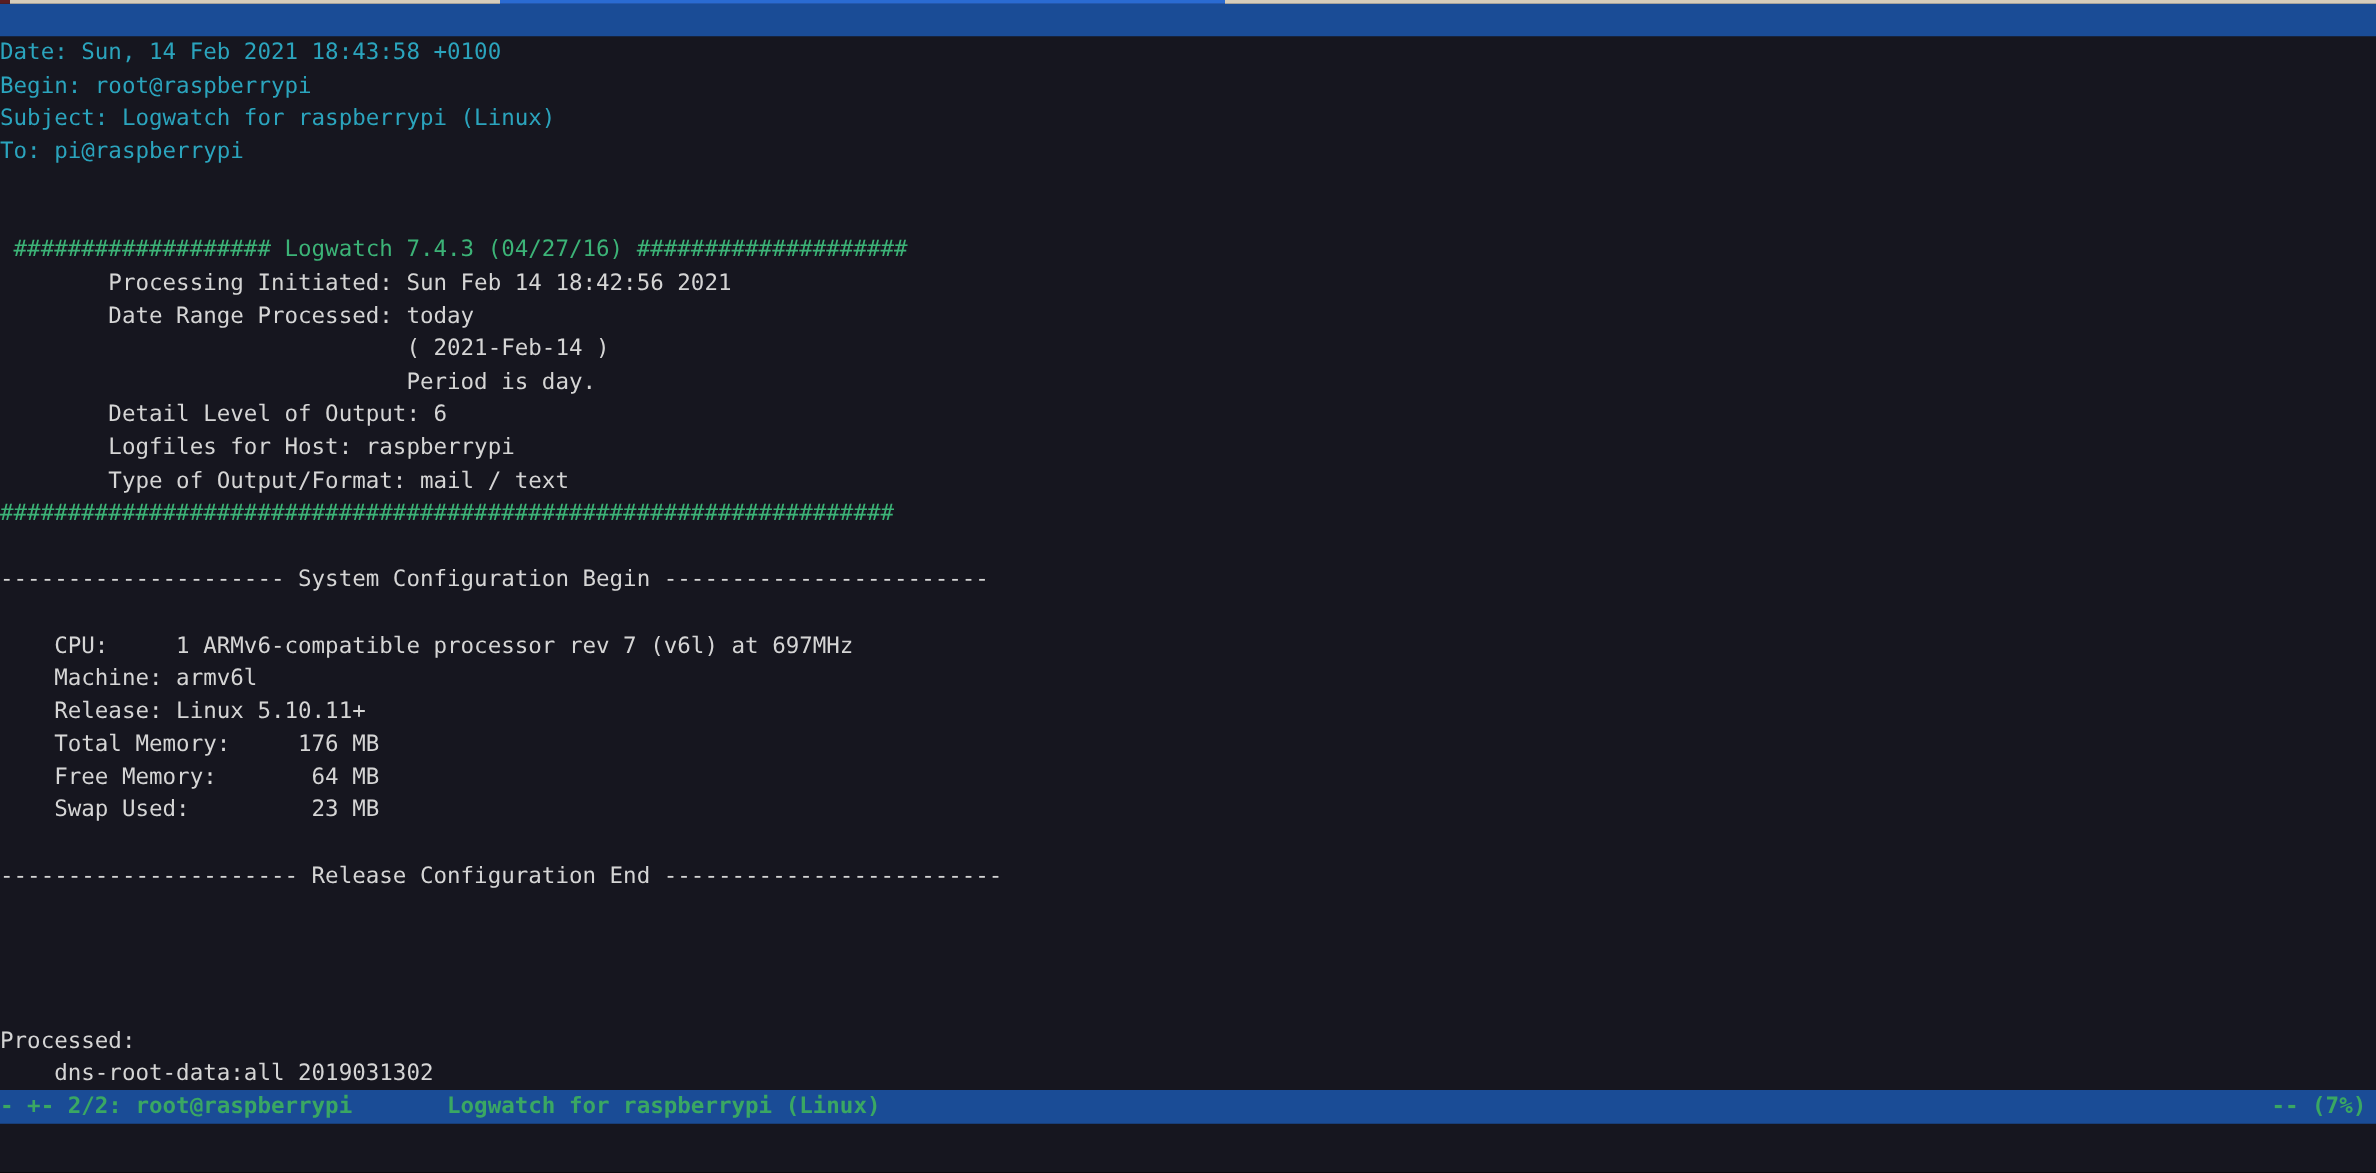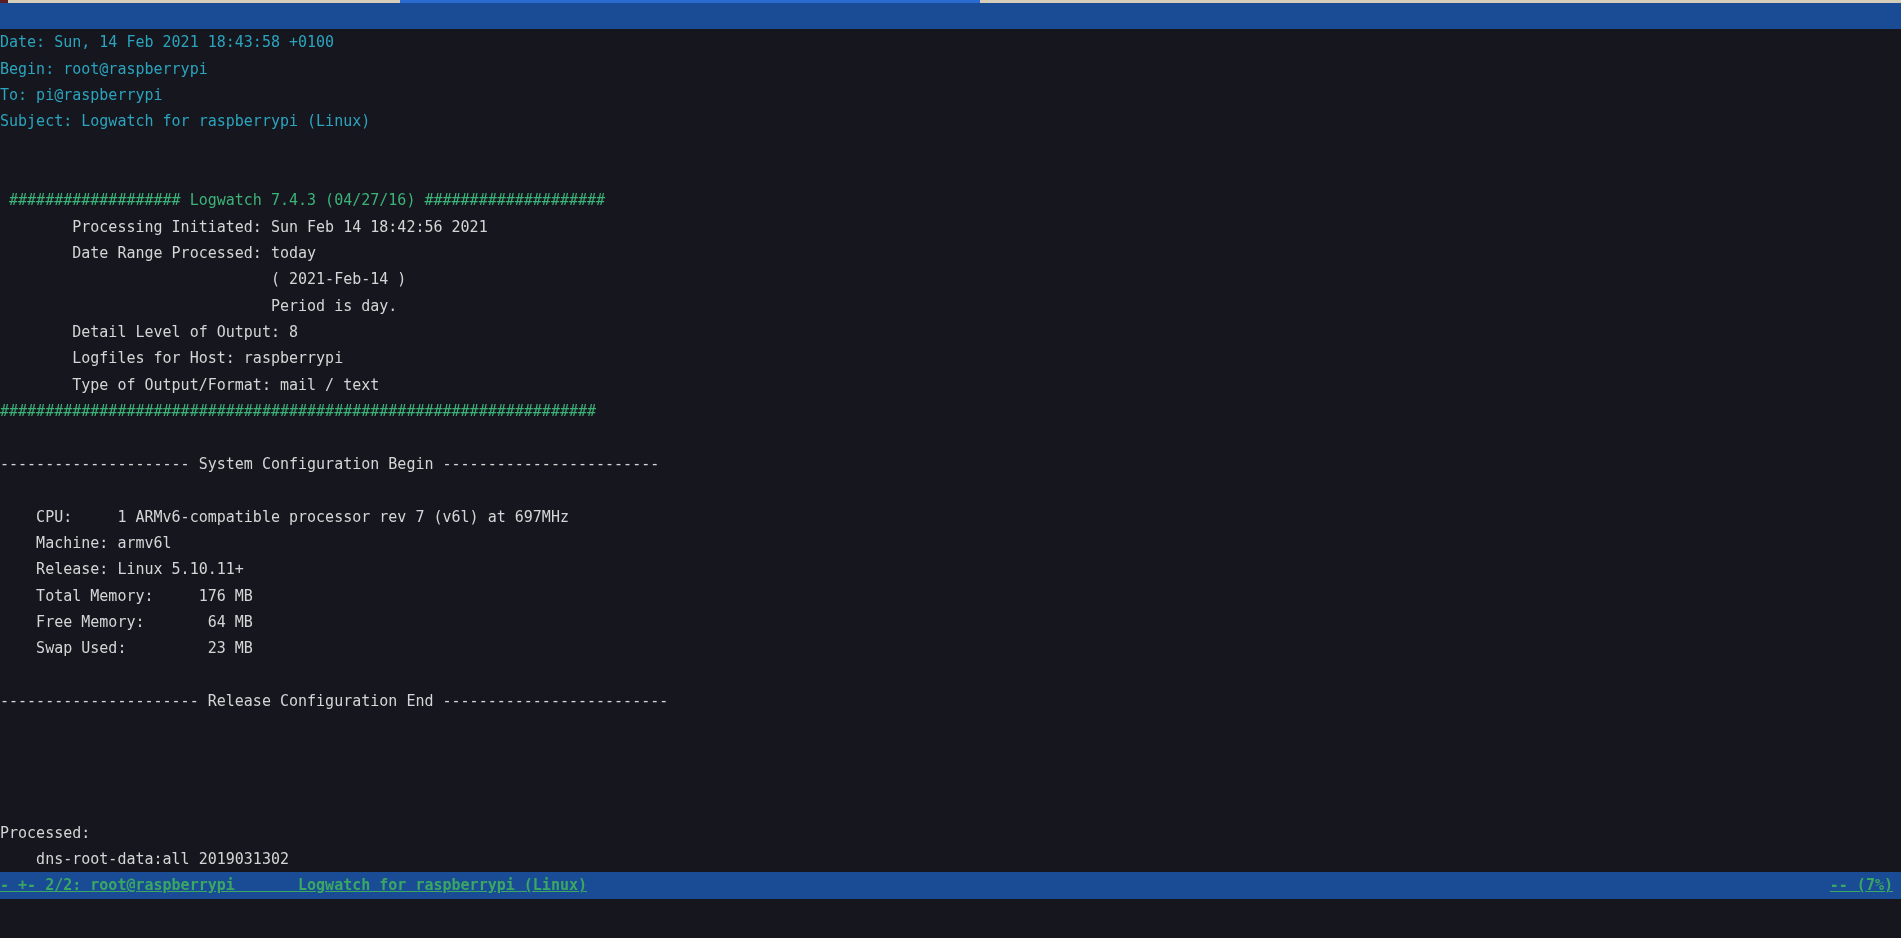--- a/index.html
+++ b/index.html
@@ -14,21 +14,21 @@
     --edge-blue:#2a6bd2;
   }
   *{box-sizing:border-box;margin:0;padding:0;}
   html,body{background:#000;}
   .screen{
     position:relative;
     width:1901px;height:938px;
     background:var(--bg);
     overflow:hidden;
     font-family:"DejaVu Sans Mono", monospace;
-    font-size:15px;
+    font-size:18px;
   }
   .sliver{height:3px;display:flex;width:100%;}
   .sliver .seg{height:3px;}
   .seg-maroon{width:8px;background:var(--edge-maroon);}
   .seg-beige-1{width:392px;background:var(--edge-beige);}
   .seg-blue{width:580px;background:var(--edge-blue);}
   .seg-beige-2{flex:1;background:var(--edge-beige);}
   .row{
     height:26.35px;
     line-height:26.4px;
@@ -37,21 +37,20 @@
   }
   .bar{
     background:var(--bar-blue);
     color:var(--green-bar);
     font-weight:bold;
   }
   .statusbar{
     display:flex;
     justify-content:space-between;
     padding-right:8px;
-    text-decoration:underline;
   }
   .cyan{color:var(--cyan);}
   .fg{color:var(--fg);}
   .green{color:var(--green-body);}
 </style>
 </head>
 <body>
 
 <div class="screen">
 
@@ -62,31 +61,31 @@
     <div class="seg seg-beige-2"></div>
   </div>
 
   <div class="row bar">
     
   </div>
 
   <div>
     <div class="row cyan">Date: Sun, 14 Feb 2021 18:43:58 +0100</div>
     <div class="row cyan">Begin: root@raspberrypi</div>
+    <div class="row cyan">Subject: Logwatch for raspberrypi (Linux)</div>
     <div class="row cyan">To: pi@raspberrypi</div>
-    <div class="row cyan">Subject: Logwatch for raspberrypi (Linux)</div>
     <div>
         <div class="row fg"></div>
         <div class="row fg"></div>
         <div class="row green"> ################### Logwatch 7.4.3 (04/27/16) ####################</div>
         <div class="row fg">        Processing Initiated: Sun Feb 14 18:42:56 2021</div>
         <div class="row fg">        Date Range Processed: today</div>
         <div class="row fg">                              ( 2021-Feb-14 )</div>
         <div class="row fg">                              Period is day.</div>
-        <div class="row fg">        Detail Level of Output: 8</div>
+        <div class="row fg">        Detail Level of Output: 6</div>
         <div class="row fg">        Logfiles for Host: raspberrypi</div>
         <div class="row fg">        Type of Output/Format: mail / text</div>
         <div class="row green">##################################################################</div>
         <div class="row fg"></div>
         <div class="row fg">--------------------- System Configuration Begin ------------------------</div>
         <div class="row fg"></div>
         <div class="row fg">    CPU:     1 ARMv6-compatible processor rev 7 (v6l) at 697MHz</div>
         <div class="row fg">    Machine: armv6l</div>
         <div class="row fg">    Release: Linux 5.10.11+</div>
         <div class="row fg">    Total Memory:     176 MB</div>

